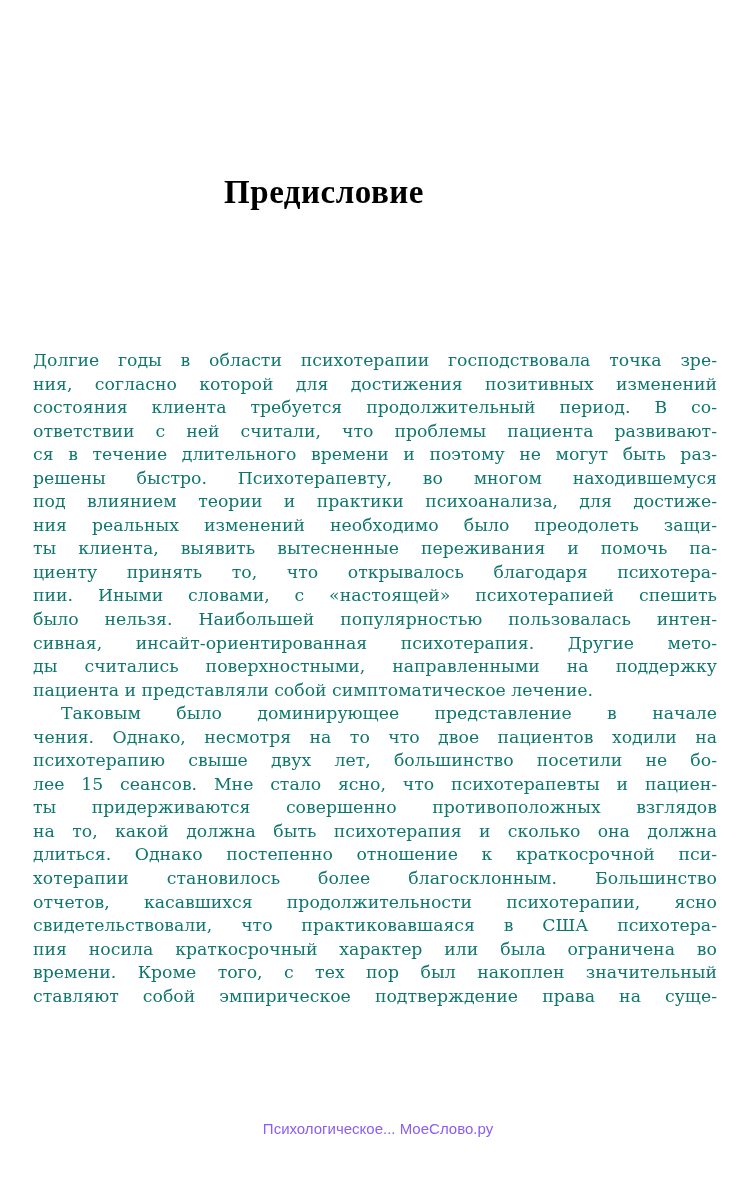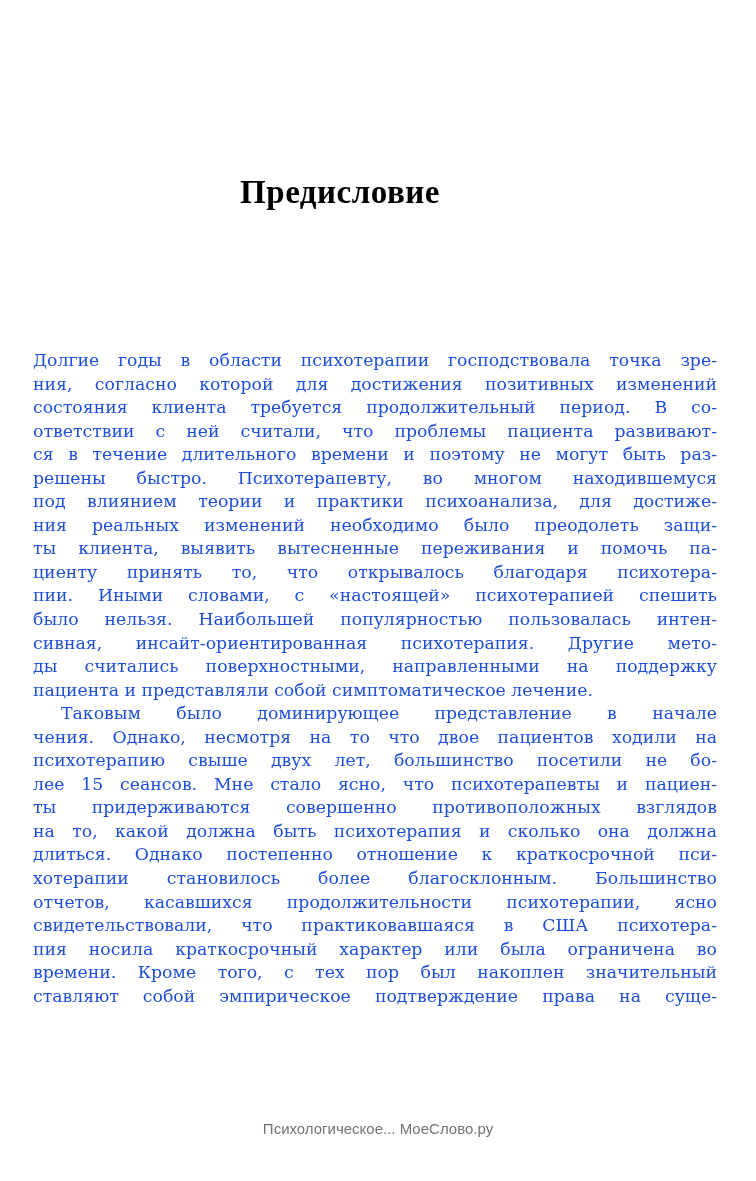--- a/index.html
+++ b/index.html
@@ -18,30 +18,30 @@
       position: absolute;
       left: 0;
       width: 648px;
       top: 152px;
       text-align: center;
       font-family: "Liberation Serif", "DejaVu Serif", serif;
       font-weight: bold;
       font-size: 33px;
       letter-spacing: 0.5px;
       color: #000000;
-      padding-left: 16px;
+      padding-left: 0;
     }
     .body-text {
       position: absolute;
       left: 33px;
       top: 349px;
       width: 684px;
       font-family: "DejaVu Serif", "Liberation Serif", serif;
       font-size: 17.3px;
-      color: #1d4ed8;
+      color: #0f766e;
     }
     .line {
       height: 23.55px;
       line-height: 23.55px;
       white-space: nowrap;
       text-align: justify;
       text-align-last: justify;
       overflow: hidden;
     }
     .line.last {
@@ -51,21 +51,21 @@
       padding-left: 28px;
     }
     .footer {
       position: absolute;
       left: 0;
       width: 756px;
       top: 1120px;
       text-align: center;
       font-family: "Liberation Sans", "DejaVu Sans", sans-serif;
       font-size: 15px;
-      color: #737373;
+      color: #8b5cf6;
     }
   </style>
 </head>
 <body>
 
 <h1 class="title">Предисловие</h1>
 
 <div class="body-text">
   <div>
     <div class="line">Долгие годы в области психотерапии господствовала точка зре-</div>

